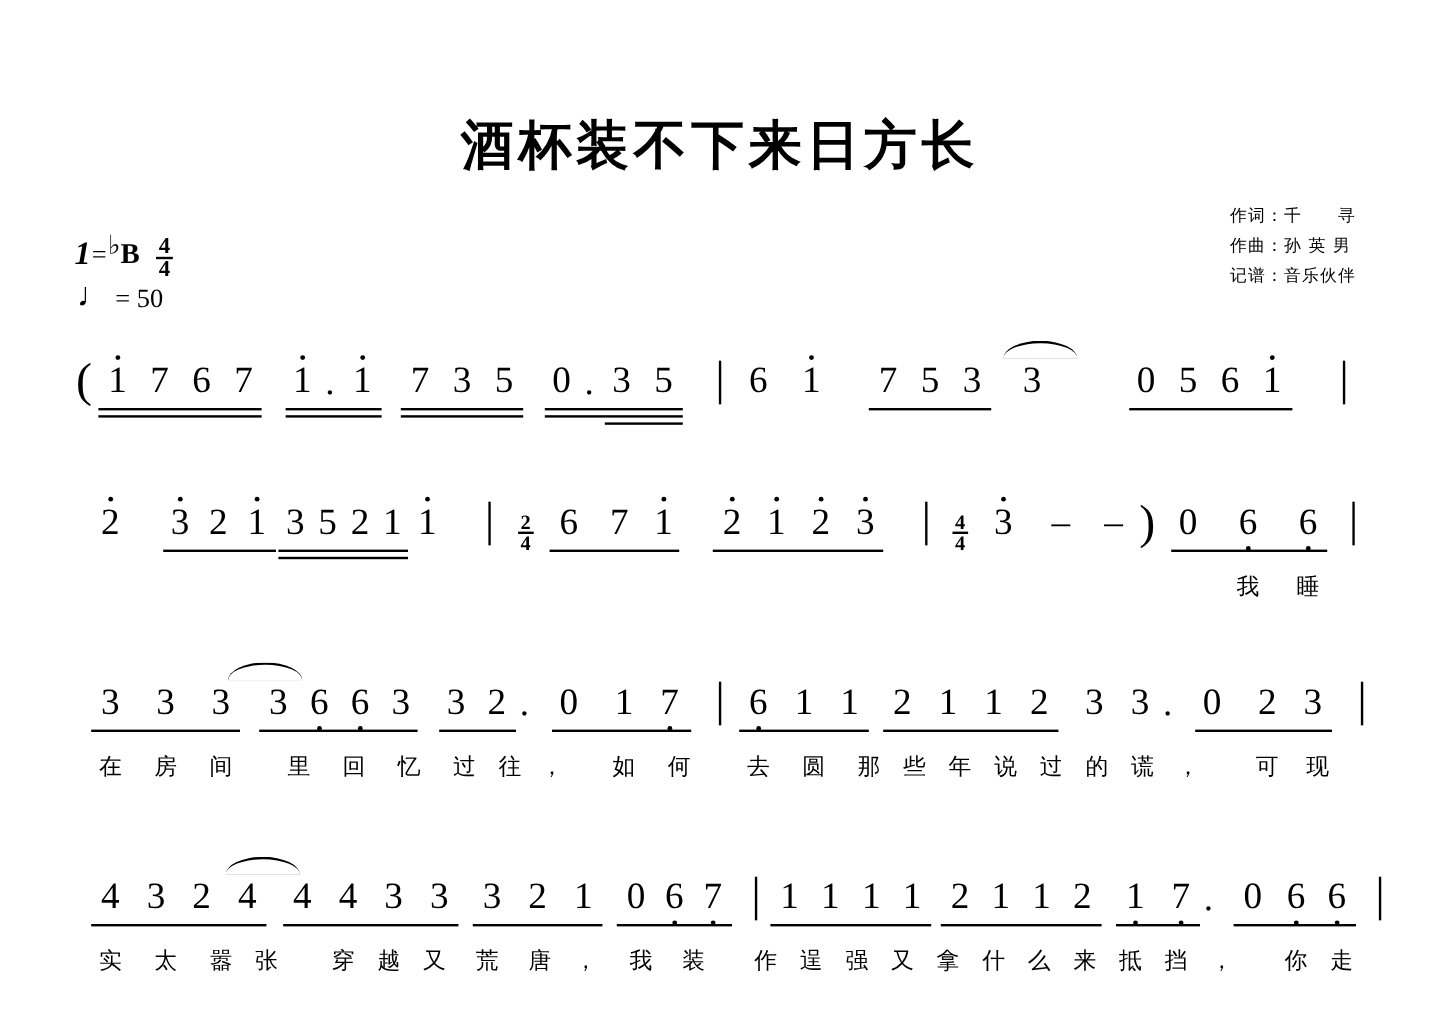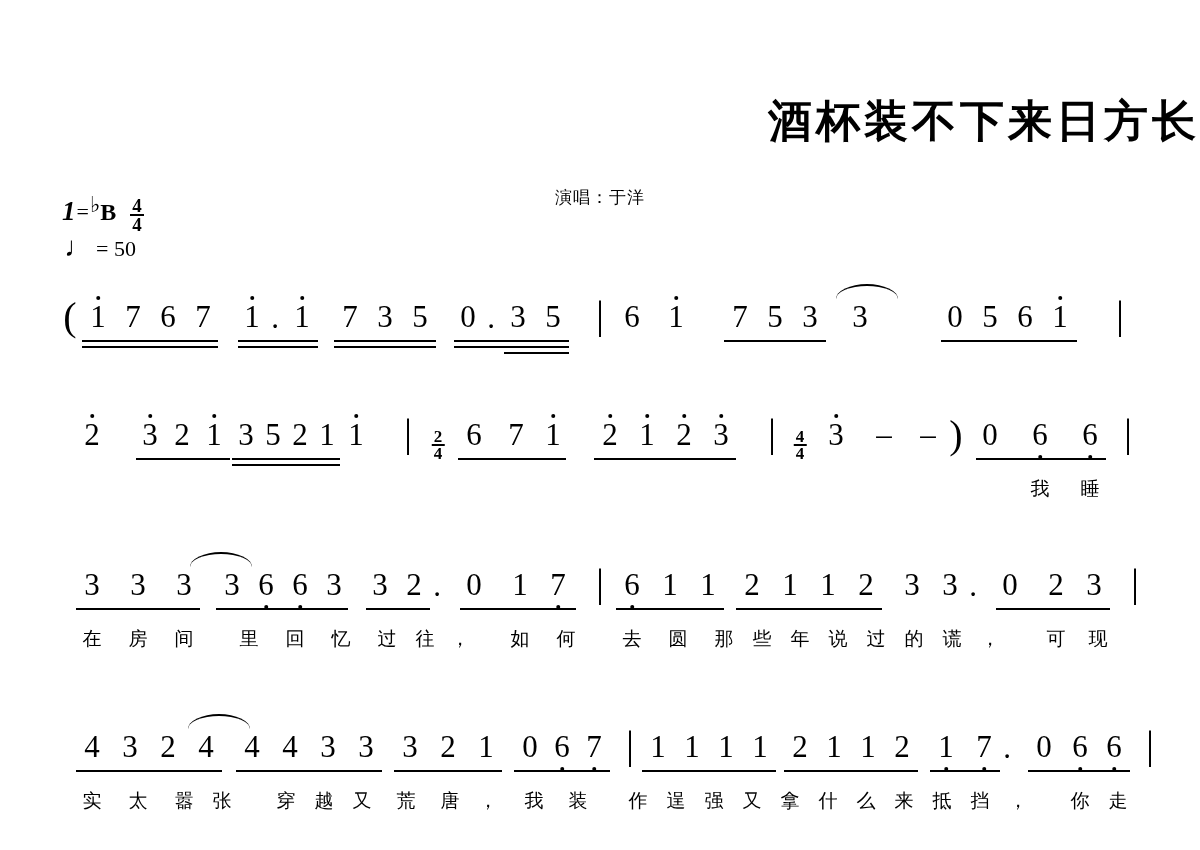--- a/index.html
+++ b/index.html
@@ -20,21 +20,21 @@
     left: 0; top: 0;
     width: 1200px;
     height: 850px;
   }
   
   .title {
     position: absolute;
     top: 92px;
     left: 0;
     width: 1200px;
-    text-align: right;
+    text-align: center;
     font-family: "DejaVu Sans", sans-serif;
     font-weight: bold;
     font-size: 44px;
     letter-spacing: 4px;
   }
   .singer {
     position: absolute;
     top: 186px;
     left: 0;
     width: 1200px;
@@ -208,22 +208,26 @@
     transform: translateX(-50%);
     text-align: center;
   }
 </style>
 </head>
 <body>
 
 <div class="sheet">
 
   <div class="title">酒杯装不下来日方长</div>
-  <div class="singer">演唱：于洋</div>
-
+
+  <div class="credits">
+    <div>作词：千　　寻</div>
+    <div>作曲：孙 英 男</div>
+    <div>记谱：音乐伙伴</div>
+  </div>
 
   <div class="keyblock">
     <div class="keyline">
       <span class="key-one">1</span>
       <span class="key-eq">=</span>
       <span class="key-flat">♭</span>
       <span class="key-letter">B</span>
       <span class="timesig">
         <span class="num">4</span>
         <span class="den">4</span>

